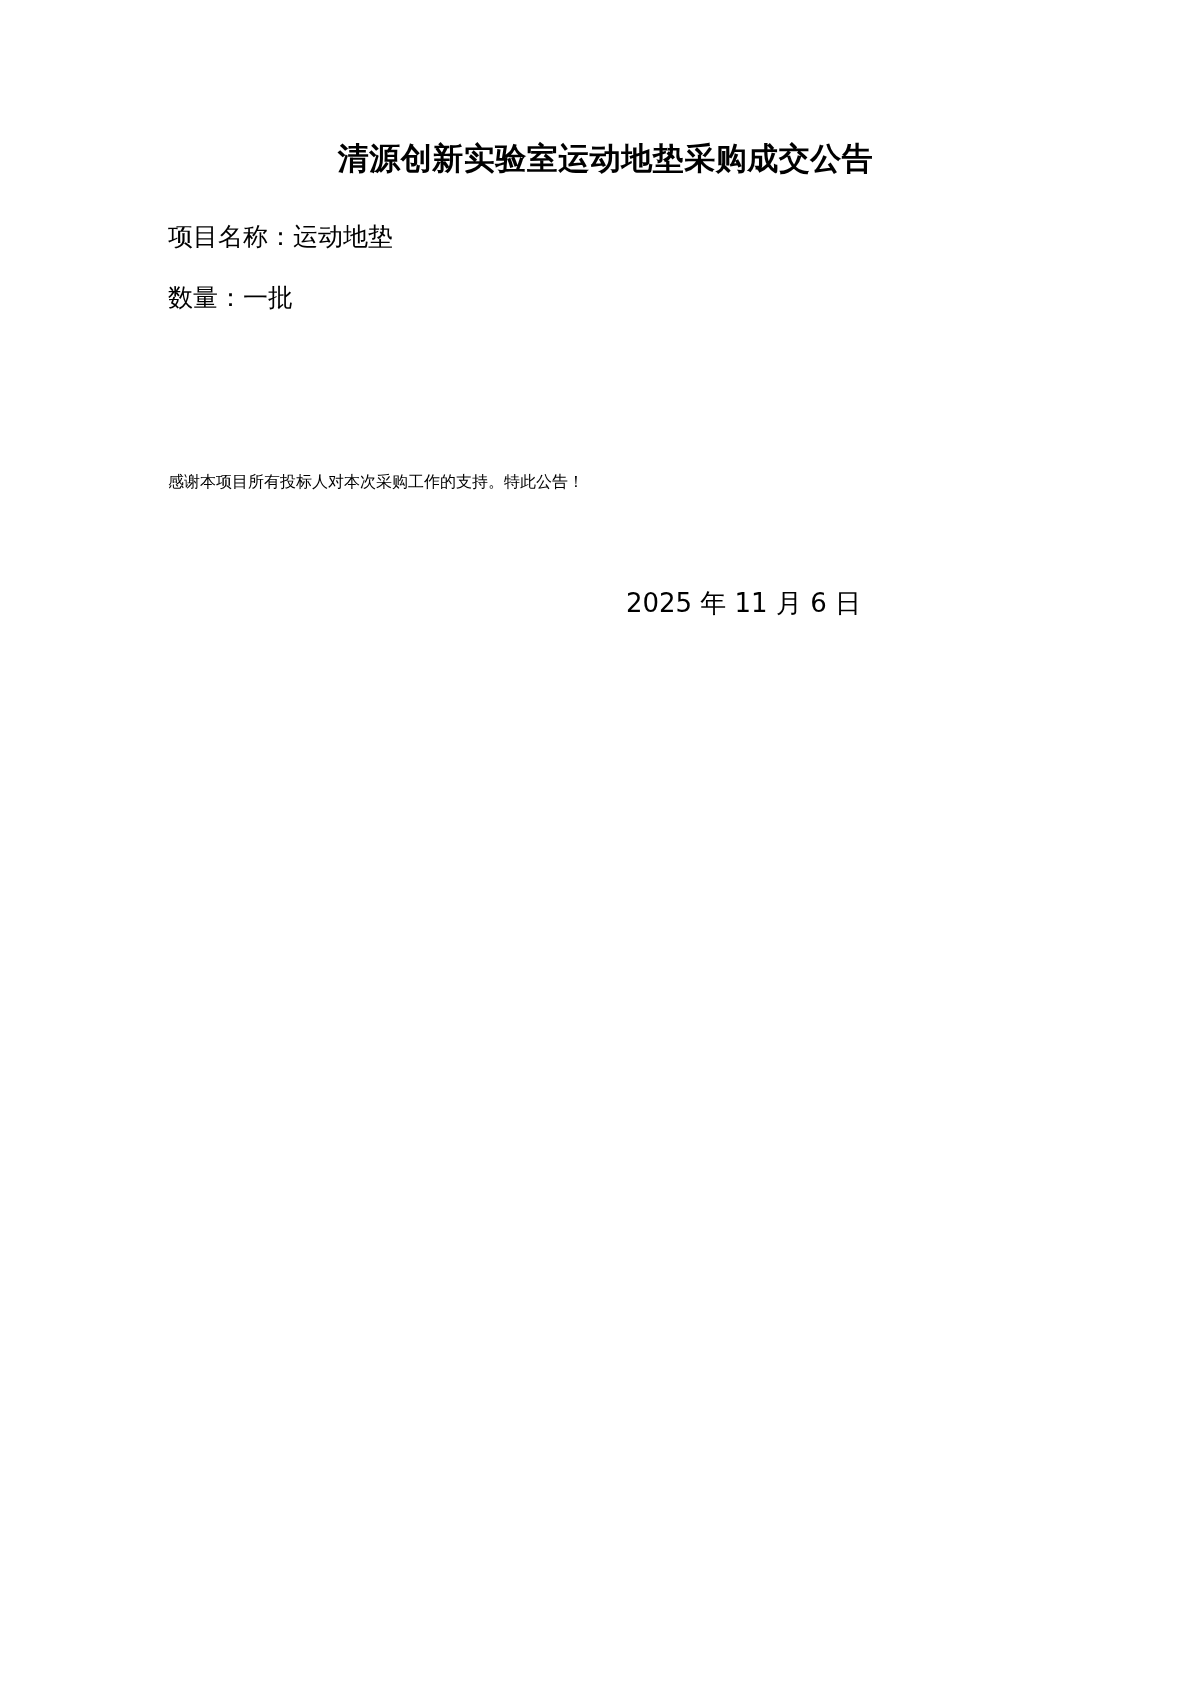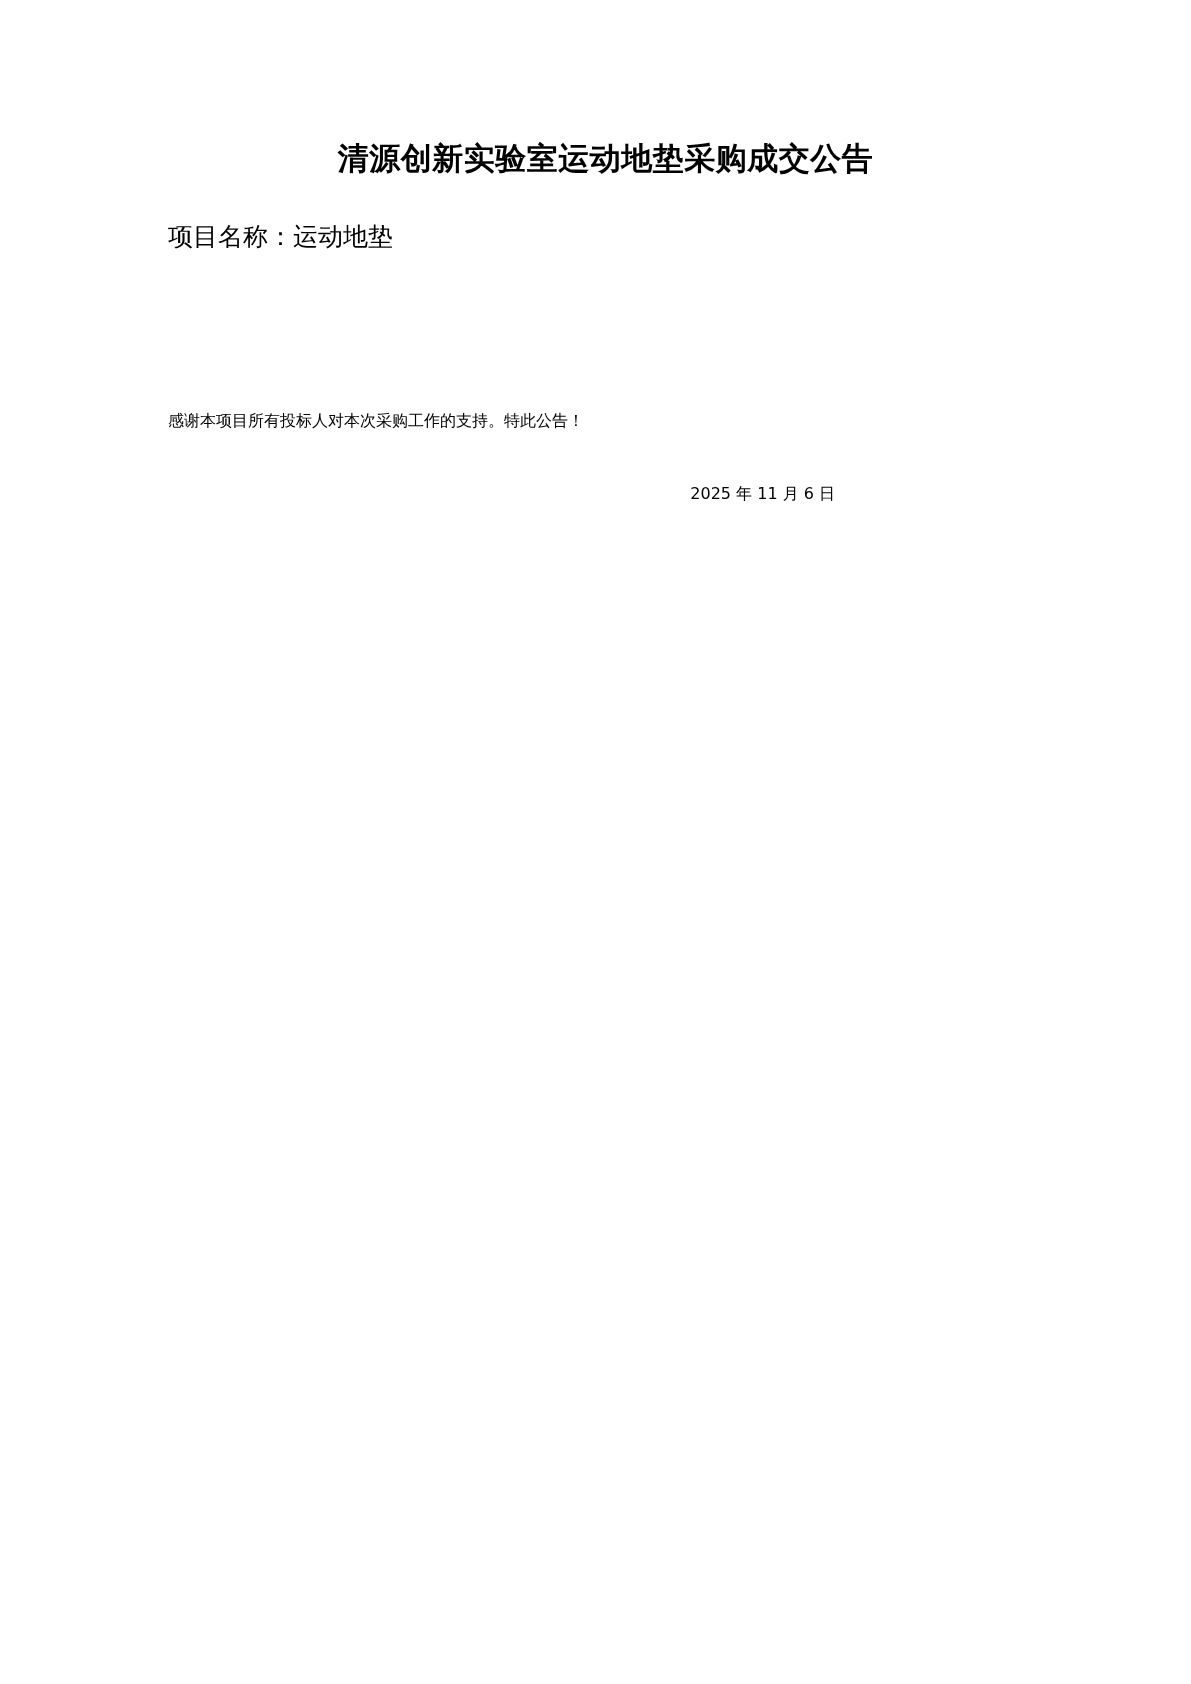--- a/index.html
+++ b/index.html
@@ -30,59 +30,60 @@
     letter-spacing: 0.5px;
     margin: 0;
     padding-top: 138px;
     line-height: 1.3;
     color: #000;
     padding-left: 20px;
   }
   .body-block {
     margin-top: 46px;
     padding-left: 168px;
-    padding-right: 106px;
+    padding-right: 80px;
   }
   .line {
     font-size: 25px;
     line-height: 1.0;
     margin-bottom: 36px;
     color: #000;
     white-space: pre-wrap;
     font-family: "Liberation Serif", "DejaVu Serif", serif;
   }
   .spacer {
     height: 112px;
   }
   .thanks {
     font-size: 16px;
     line-height: 1.0;
     color: #000;
     margin-bottom: 0;
   }
   .date-block {
-    margin-top: 55px;
+    margin-top: 96px;
     padding-right: 250px;
     text-align: right;
-    font-size: 16px;
+    font-size: 26px;
     font-family: "DejaVu Sans", "Liberation Sans", sans-serif;
     color: #000;
   }
 </style>
 </head>
 <body>
 
 <div class="page">
 
   <h1 class="doc-title">清源创新实验室运动地垫采购成交公告</h1>
 
   <div class="body-block">
 
     <p class="line">项目名称：运动地垫</p>
 
+    <p class="line">数量：一批</p>
 
 
 
     <div class="spacer"></div>
 
     <p class="thanks">感谢本项目所有投标人对本次采购工作的支持。特此公告！</p>
 
     <div class="date-block">2025 年 11 月 6 日</div>
 
   </div>

